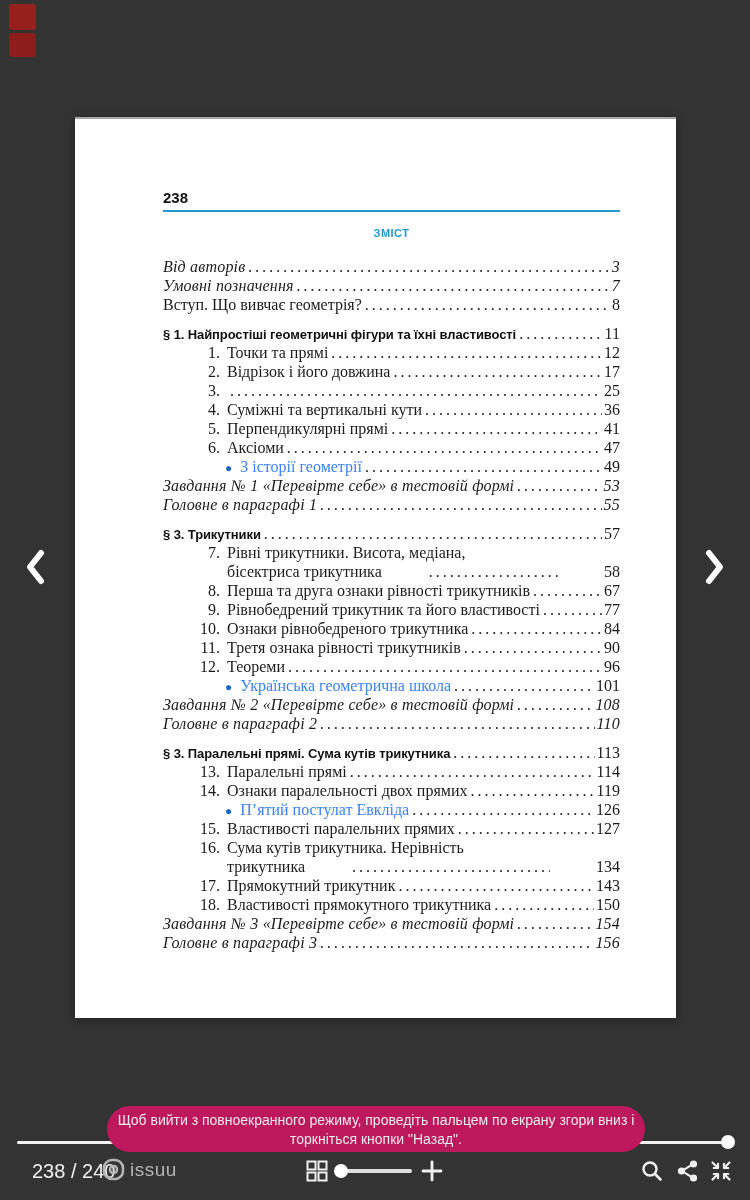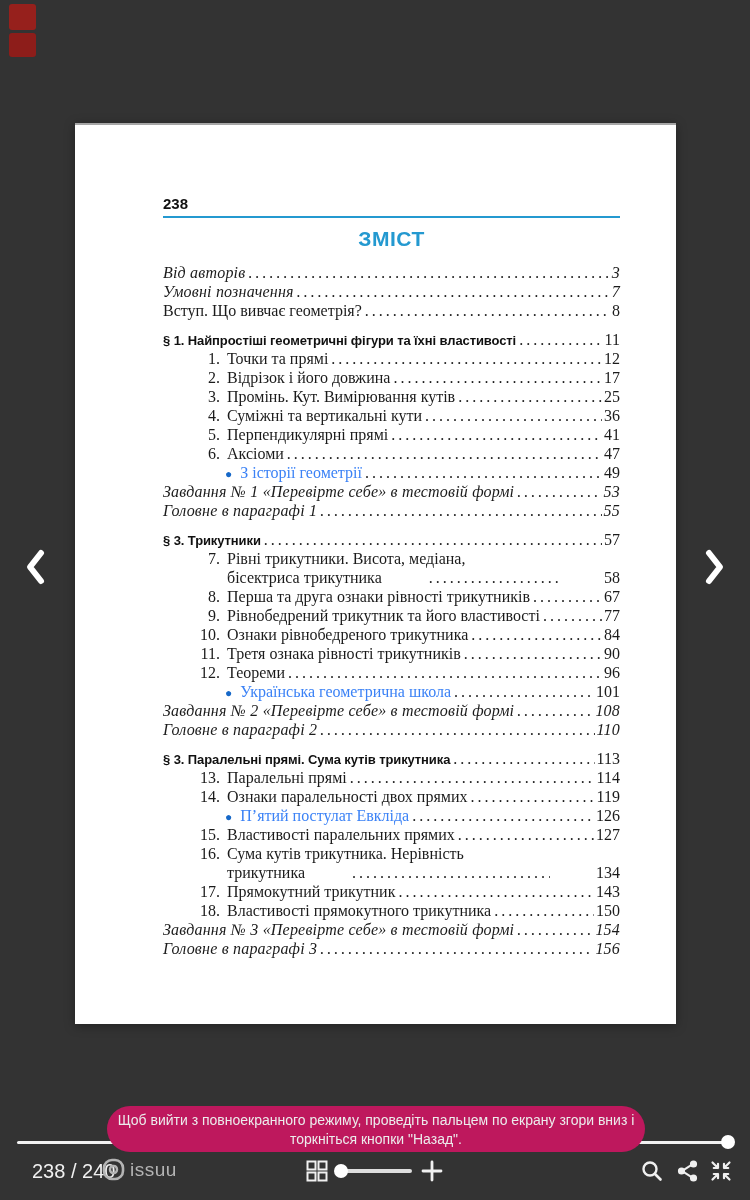--- a/index.html
+++ b/index.html
@@ -7,29 +7,29 @@
     width:750px;height:1200px;position:relative;overflow:hidden;
     background:#333333;font-family:"Liberation Sans",sans-serif;
   }
   
   .red-marker{position:absolute;left:9px;width:27px;background:#96201c;border-radius:3px;}
   #marker1{top:4px;height:26px;}
   #marker2{top:33px;height:24px;background:#8d1d1a;}
 
   
   .page{
-    position:absolute;left:75px;top:123px;width:601px;height:901px;
+    position:absolute;left:75px;top:117px;width:601px;height:901px;
     background:#ffffff;border-top:2px solid #a6a6a6;box-sizing:border-box;
     box-shadow:0 2px 10px rgba(0,0,0,0.35);
   }
   .page-inner{padding:69px 56px 0 88px;}
   .folio-wrap{border-bottom:2px solid #2499d0;padding-bottom:3px;}
   .folio{font-weight:bold;font-size:15px;color:#111;line-height:19px;}
   .toc-title{
-    text-align:center;font-weight:bold;font-size:21px;color:#2499d0;
+    text-align:center;font-weight:bold;font-size:11px;color:#2499d0;
     margin-top:11px;letter-spacing:0.5px;line-height:20px;
   }
   #toc{margin-top:14px;font-family:"Liberation Serif",serif;font-size:16px;color:#1b1b1b;}
   .trow{display:flex;align-items:baseline;height:19px;line-height:19px;white-space:nowrap;}
   .sect{margin-top:10px;}
   .sect .lbl{font-family:"Liberation Sans",sans-serif;font-weight:bold;font-size:13px;letter-spacing:-0.1px;color:#101010;}
   .item{padding-left:30px;}
   .num{flex:0 0 27px;width:27px;text-align:right;margin-right:7px;}
   .bullet-row{padding-left:62px;}
   .bullet{color:#1668c8;margin-right:8px;font-size:12px;}
@@ -111,21 +111,20 @@
           <span class="pg">12</span>
         </div>
         <div class="trow item">
           <span class="num">2.</span>
           <span class="lbl">Відрізок і його довжина</span>
           <span class="leader"><span class="dots">..........................................................................................</span></span>
           <span class="pg">17</span>
         </div>
         <div class="trow item">
           <span class="num">3.</span>
-          <span class="lbl">Промінь. Кут. Вимірювання кутів</span>
           <span class="leader"><span class="dots">..........................................................................................</span></span>
           <span class="pg">25</span>
         </div>
         <div class="trow item">
           <span class="num">4.</span>
           <span class="lbl">Суміжні та вертикальні кути</span>
           <span class="leader"><span class="dots">..........................................................................................</span></span>
           <span class="pg">36</span>
         </div>
         <div class="trow item">

